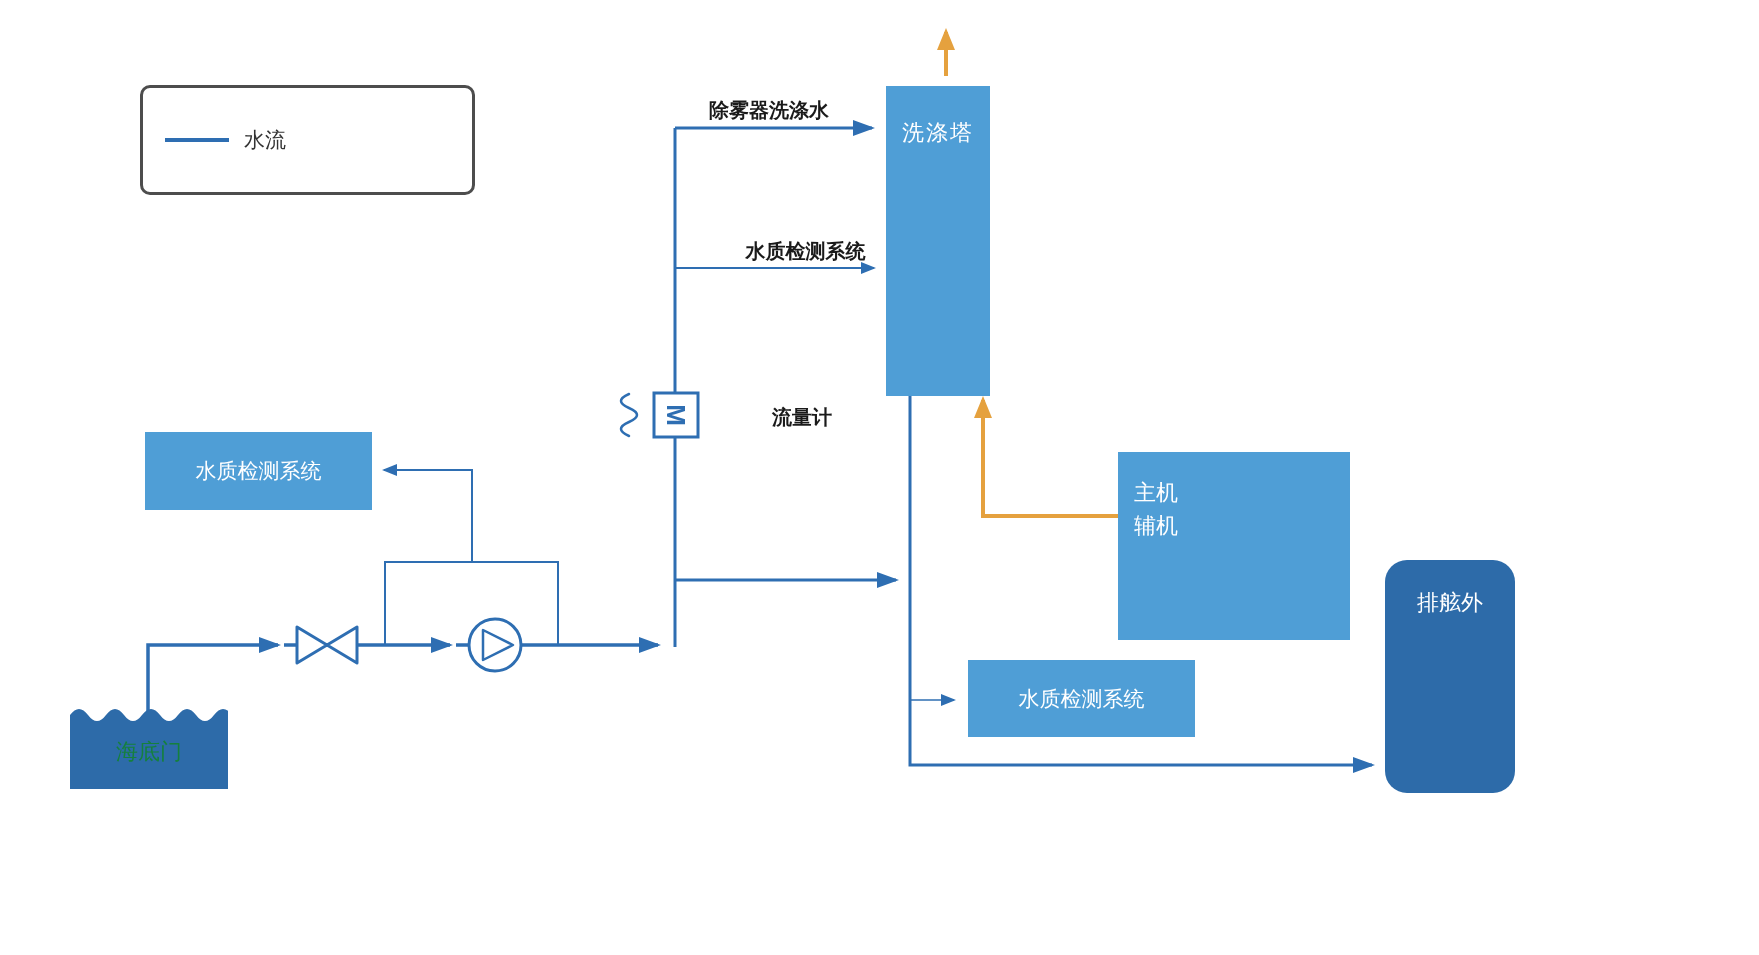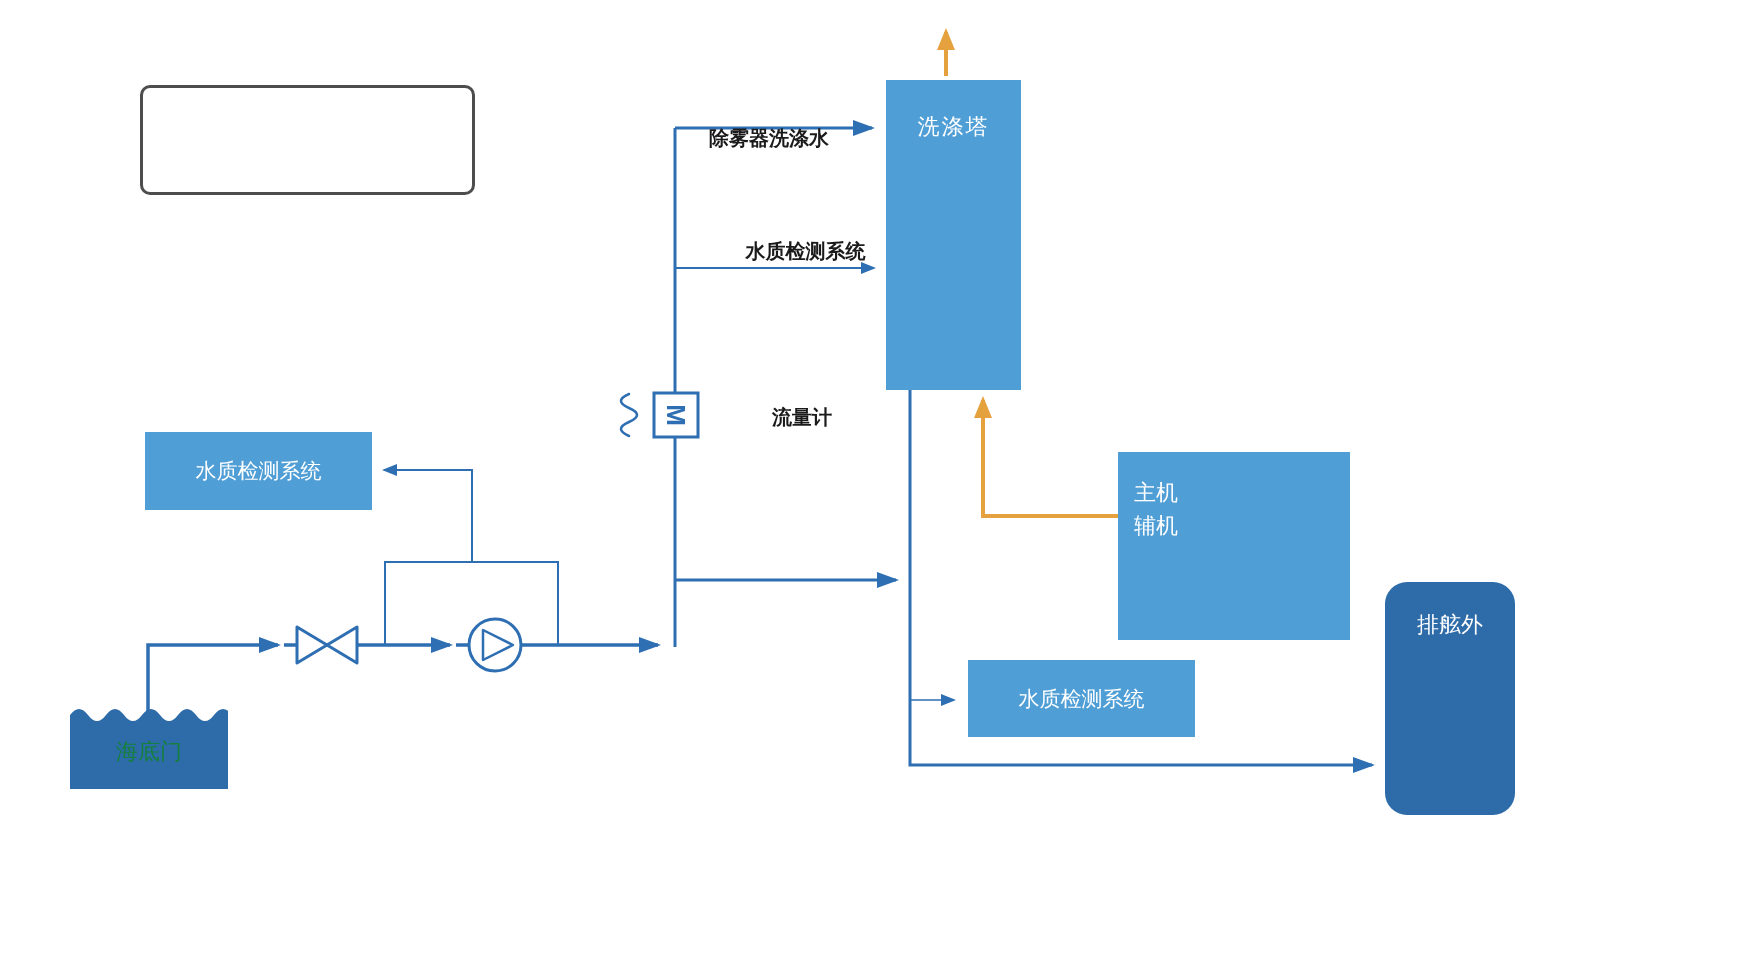--- a/index.html
+++ b/index.html
@@ -14,28 +14,28 @@
   
   .legend{position:absolute;left:140px;top:85px;width:335px;height:110px;z-index:2;
           border:3px solid #4d4d4d;border-radius:10px;background:#ffffff;box-sizing:border-box;
           display:flex;flex-direction:column;justify-content:space-evenly;padding-left:22px;}
   .legend-row{display:flex;align-items:center;}
   .legend-swatch{width:64px;height:4px;margin-right:15px;}
   .swatch-water{background:#2e6eb2;}
   .swatch-exhaust{background:#e5a13e;}
   .legend-label{font-size:21px;color:#333333;}
   
-  .tower{left:886px;top:80px;width:135px;height:310px;text-align:center;padding-top:32px;font-size:22px;letter-spacing:2px;}
+  .tower{left:886px;top:86px;width:104px;height:310px;text-align:center;padding-top:32px;font-size:22px;letter-spacing:2px;}
   .wq1{left:145px;top:432px;width:227px;height:78px;font-size:21px;}
   .wq2{left:968px;top:660px;width:227px;height:77px;font-size:21px;}
   .engine{left:1118px;top:452px;width:232px;height:188px;padding:24px 0 0 16px;font-size:22px;line-height:33px;}
-  .overboard{left:1385px;top:582px;width:130px;height:233px;border-radius:22px;text-align:center;padding-top:28px;font-size:22px;}
+  .overboard{left:1385px;top:560px;width:130px;height:233px;border-radius:22px;text-align:center;padding-top:28px;font-size:22px;}
   .seachest{left:70px;top:703px;width:158px;height:86px;}
   .seachest-label{position:absolute;left:0;top:34px;width:100%;text-align:center;font-size:22px;color:#15803d;}
-  .lbl-demister{left:678px;top:97px;width:182px;margin-top:28px;}
+  .lbl-demister{left:678px;top:97px;width:182px;}
   .lbl-exhaust{left:713px;top:238px;width:185px;}
   .lbl-flowmeter{left:712px;top:404px;width:120px;text-align:right;}
 </style>
 </head>
 <body>
 
 <div id="canvas">
 
   <svg id="wires" width="1759" height="955" viewBox="0 0 1759 955">
     <defs>
@@ -76,20 +76,24 @@
     </g>
 
     <g>
       <path d="M 629 394 q -16 7 0 14 q 16 7 0 14 q -16 7 0 14" fill="none" stroke="#2e6eb2" stroke-width="2.5" stroke-linecap="round"></path>
       <rect x="654" y="393" width="44" height="44" fill="#ffffff" stroke="#2e6eb2" stroke-width="3"></rect>
       <text x="676" y="415" text-anchor="middle" dominant-baseline="central" transform="rotate(90 676 415)" font-size="26" font-weight="bold" fill="#2e6eb2">M</text>
     </g>
   </svg>
 
   <div class="legend">
+    <div class="legend-row">
+      <div class="legend-swatch swatch-water"></div>
+      <span class="legend-label">水流</span>
+    </div>
   </div>
 
   <div class="node box-light tower">
     <span>洗涤塔</span>
   </div>
 
   <div class="node box-light center-flex wq1">
     <span>水质检测系统</span>
   </div>
 

